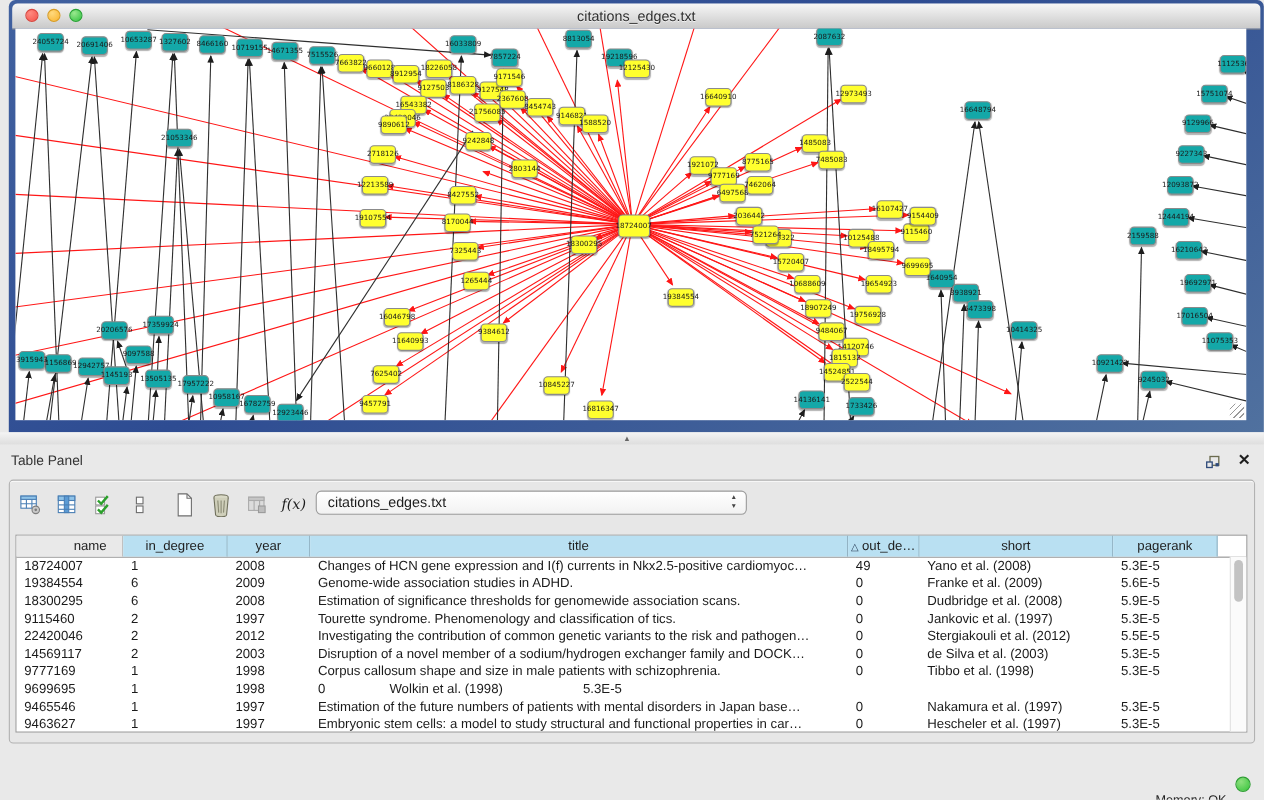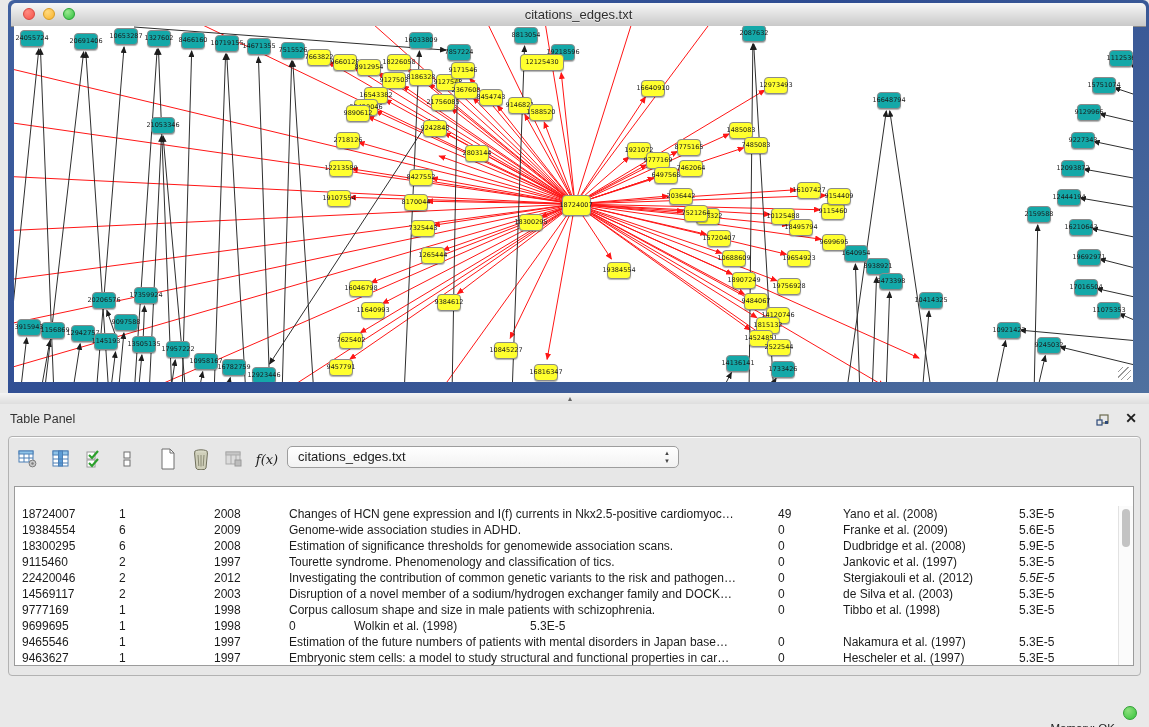--- a/index.html
+++ b/index.html
@@ -237,21 +237,21 @@
             <line x1="1125" y1="70" x2="1100.384199576606" y2="61.79473319220205" stroke="#2e2e2e" stroke-width="1" marker-end="url(#ar-k)"></line>
             <line x1="1125" y1="43" x2="1116.1458668363716" y2="37.40791589665578" stroke="#2e2e2e" stroke-width="1" marker-end="url(#ar-k)"></line>
             <line x1="1125" y1="340" x2="1045.6639776326788" y2="320.8198627243839" stroke="#2e2e2e" stroke-width="1" marker-end="url(#ar-k)"></line>
             <line x1="1125" y1="315" x2="1005.9499679331371" y2="304.09465355112707" stroke="#2e2e2e" stroke-width="1" marker-end="url(#ar-k)"></line>
           </g>
       </svg>
       <div id="nodes-layer">
           <div class="node y hub" style="left: 547.5px; top: 168.5px;">
             <span class="nlabel">18724007</span>
           </div>
-          <div class="node t" style="left: 6px; top: 3.5px;">
+          <div class="node t" style="left: 20px; top: 3.5px;">
             <span class="nlabel">24055724</span>
           </div>
           <div class="node t" style="left: 60px; top: 6.5px;">
             <span class="nlabel">20691406</span>
           </div>
           <div class="node t" style="left: 100px; top: 1.5px;">
             <span class="nlabel">10653287</span>
           </div>
           <div class="node t" style="left: 133px; top: 3.5px;">
             <span class="nlabel">1327602</span>
@@ -546,21 +546,21 @@
           </div>
           <div class="node y" style="left: 670px; top: 178.5px;">
             <span class="nlabel">7521264</span>
           </div>
           <div class="node y" style="left: 715px; top: 95.5px;">
             <span class="nlabel">1485083</span>
           </div>
           <div class="node y" style="left: 663px; top: 112.5px;">
             <span class="nlabel">8775165</span>
           </div>
-          <div class="node y" style="left: 506px; top: 27.5px; padding-left: 20px;">
+          <div class="node y" style="left: 553px; top: 27.5px;">
             <span class="nlabel">12125430</span>
           </div>
           <div class="node y" style="left: 627px; top: 53.5px;">
             <span class="nlabel">16640910</span>
           </div>
           <div class="node y" style="left: 750px; top: 50.5px;">
             <span class="nlabel">12973493</span>
           </div>
           <div class="node y" style="left: 730px; top: 110.5px;">
             <span class="nlabel">7485083</span>
@@ -655,20 +655,29 @@
       <span class="tbtn">
         <span id="fx-ic">f(x)</span>
       </span>
     </div>
     <div id="combo">
       <span id="combo-val">citations_edges.txt</span>
       <span id="combo-arrows">▲<br>▼</span>
     </div>
 
     <div id="tablewrap">
+      <div id="thead">
+          <div class="th gray" style="width: 97px;">name</div>
+          <div class="th" style="width: 95px;">in_degree</div>
+          <div class="th" style="width: 75px;">year</div>
+          <div class="th" style="width: 489px;">title</div>
+          <div class="th" style="width: 65px;"><span class="sort-tri">△</span>out_de…</div>
+          <div class="th" style="width: 176px;">short</div>
+          <div class="th" style="width: 95px;">pagerank</div>
+        </div>
       <div id="tbody">
           <div class="tr">
             <div class="td" style="width: 97px;">18724007</div>
             <div class="td" style="width: 95px;">1</div>
             <div class="td" style="width: 75px;">2008</div>
             <div class="td" style="width: 489px;">Changes of HCN gene expression and I(f) currents in Nkx2.5-positive cardiomyoc…</div>
             <div class="td" style="width: 65px;">49</div>
             <div class="td" style="width: 176px;">Yano et al. (2008)</div>
             <div class="td" style="width: 95px;">5.3E-5</div>
           </div>
@@ -699,21 +708,21 @@
             <div class="td" style="width: 176px;">Jankovic et al. (1997)</div>
             <div class="td" style="width: 95px;">5.3E-5</div>
           </div>
           <div class="tr">
             <div class="td" style="width: 97px;">22420046</div>
             <div class="td" style="width: 95px;">2</div>
             <div class="td" style="width: 75px;">2012</div>
             <div class="td" style="width: 489px;">Investigating the contribution of common genetic variants to the risk and pathogen…</div>
             <div class="td" style="width: 65px;">0</div>
             <div class="td" style="width: 176px;">Stergiakouli et al. (2012)</div>
-            <div class="td" style="width: 95px; font-style: italic;">5.5E-5</div>
+            <div class="td" style="width: 95px;">5.5E-5</div>
           </div>
           <div class="tr">
             <div class="td" style="width: 97px;">14569117</div>
             <div class="td" style="width: 95px;">2</div>
             <div class="td" style="width: 75px;">2003</div>
             <div class="td" style="width: 489px;">Disruption of a novel member of a sodium/hydrogen exchanger family and DOCK…</div>
             <div class="td" style="width: 65px;">0</div>
             <div class="td" style="width: 176px;">de Silva et al. (2003)</div>
             <div class="td" style="width: 95px;">5.3E-5</div>
           </div>

